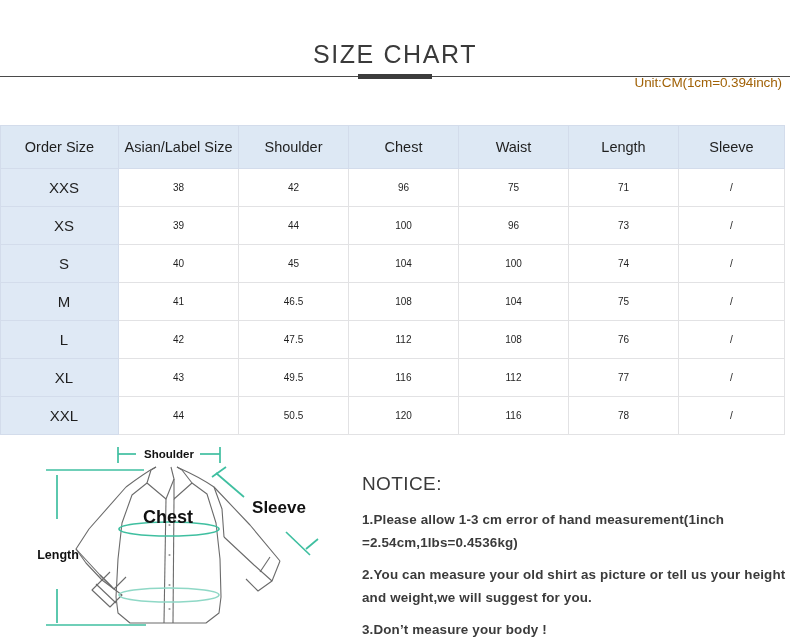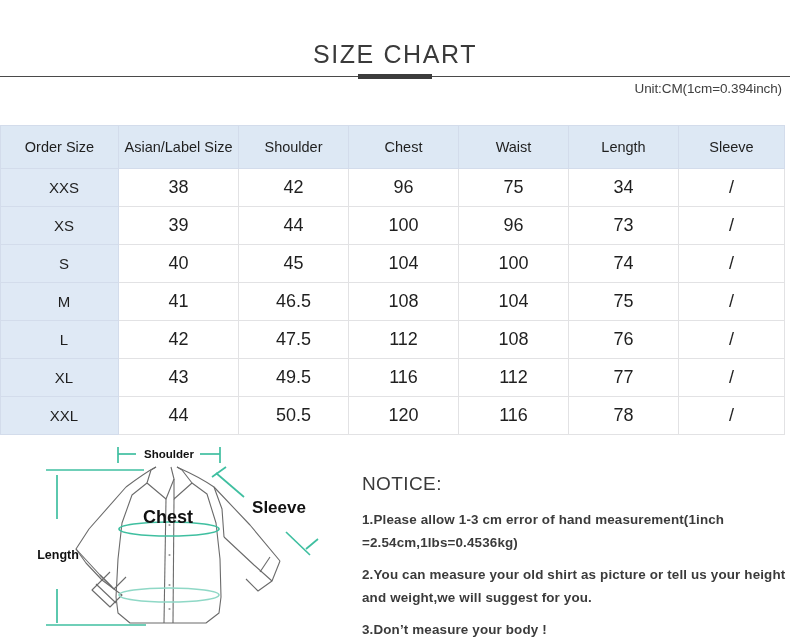--- a/index.html
+++ b/index.html
@@ -45,23 +45,23 @@
   .subtitle {
     position: absolute;
     left: 0; top: 66px; width: 790px;
     text-align: center;
     font-size: 13.5px;
     color: #3a3a3a;
     letter-spacing: 0.1px;
   }
   .unit-note {
     position: absolute;
-    right: 8px; top: 66px;
+    right: 8px; top: 60px;
     font-size: 13.5px;
-    color: #404040;
+    color: #a16207;
     letter-spacing: -0.1px;
   }
 
   
   .table-wrap { position: absolute; left: 0; top: 110px; width: 784px; }
   table.size-table {
     border-collapse: collapse;
     width: 784px;
     table-layout: fixed;
   }
@@ -72,21 +72,21 @@
   table.size-table col.c4 { width: 110px; }
   table.size-table col.c5 { width: 110px; }
   table.size-table col.c6 { width: 106px; }
 
   table.size-table th,
   table.size-table td {
     border: 1px solid #e2e2e4;
     height: 38px;
     text-align: center;
     vertical-align: middle;
-    font-size: 18px;
+    font-size: 10px;
     font-weight: 400;
     color: #1f1f1f;
     padding: 0 2px;
   }
   table.size-table thead th {
     background: #dde8f4;
     height: 43px;
     font-size: 14.5px;
     font-weight: 400;
     border-color: #d3dceb;
@@ -158,21 +158,21 @@
           <th>Sleeve</th>
         </tr>
       </thead>
       <tbody>
         <tr>
           <td class="sizecol">XXS</td>
           <td>38</td>
           <td>42</td>
           <td>96</td>
           <td>75</td>
-          <td>34</td>
+          <td>71</td>
           <td>/</td>
         </tr>
         <tr>
           <td class="sizecol">XS</td>
           <td>39</td>
           <td>44</td>
           <td>100</td>
           <td>96</td>
           <td>73</td>
           <td>/</td>

